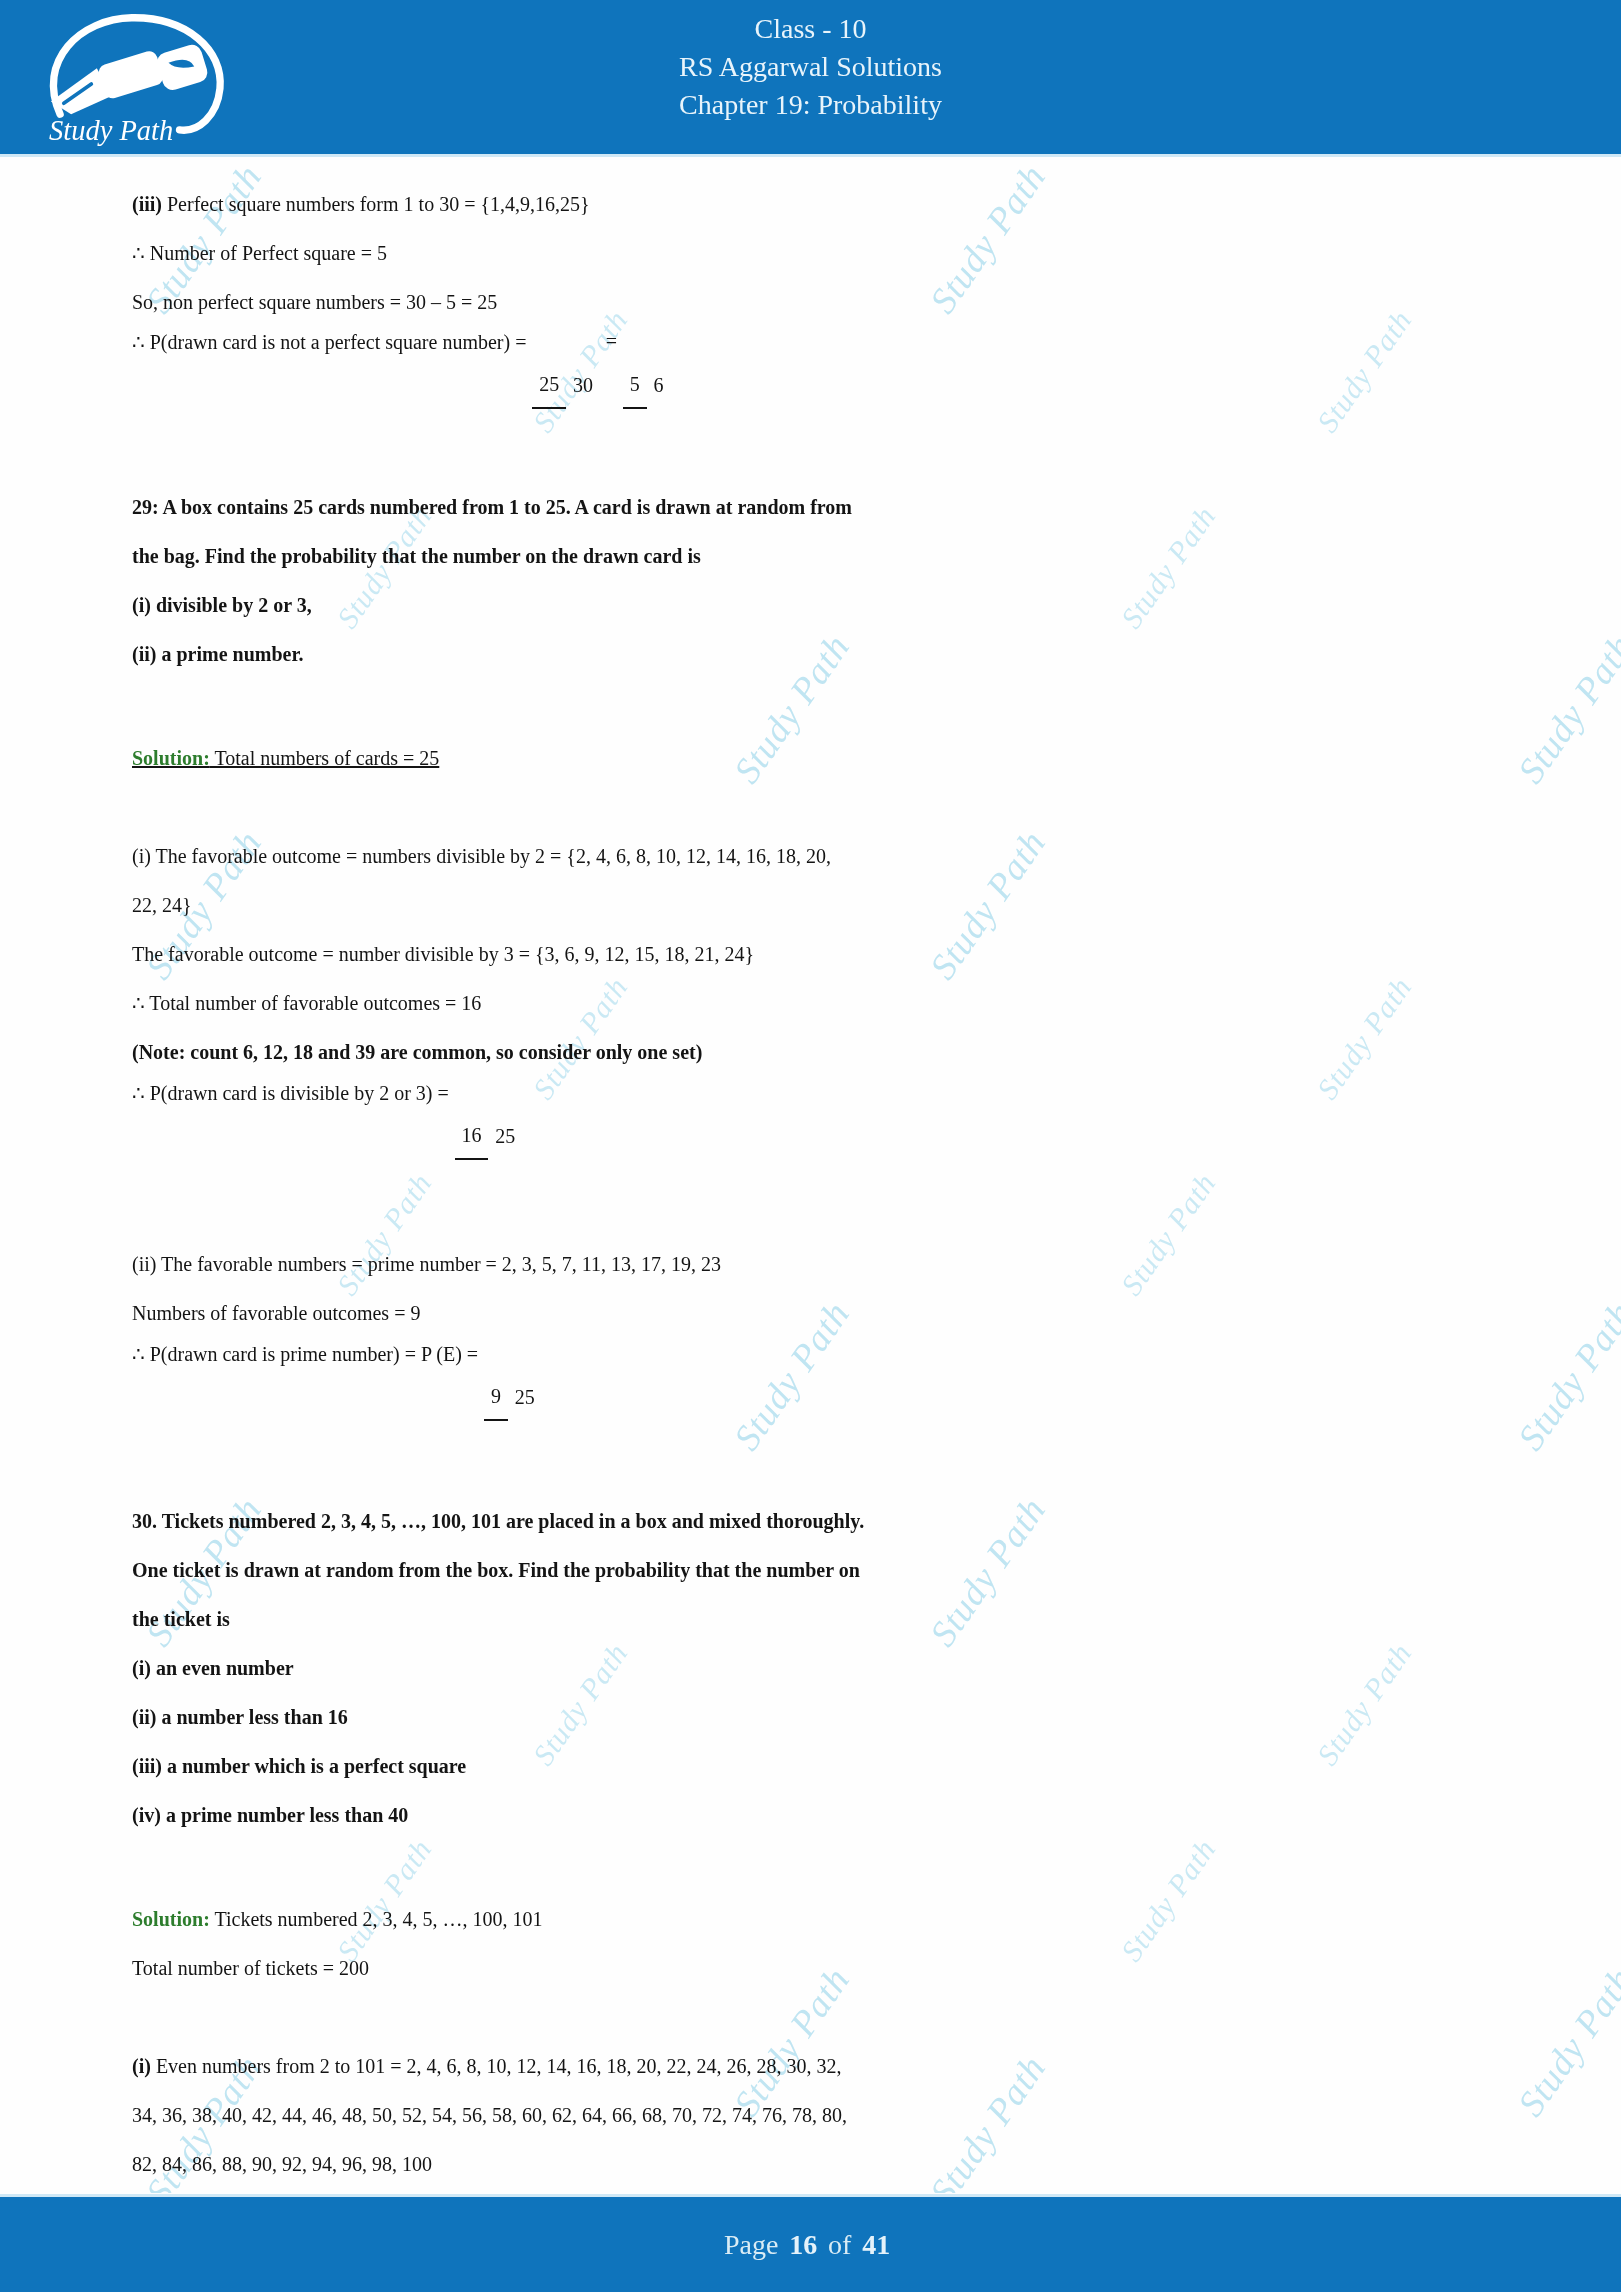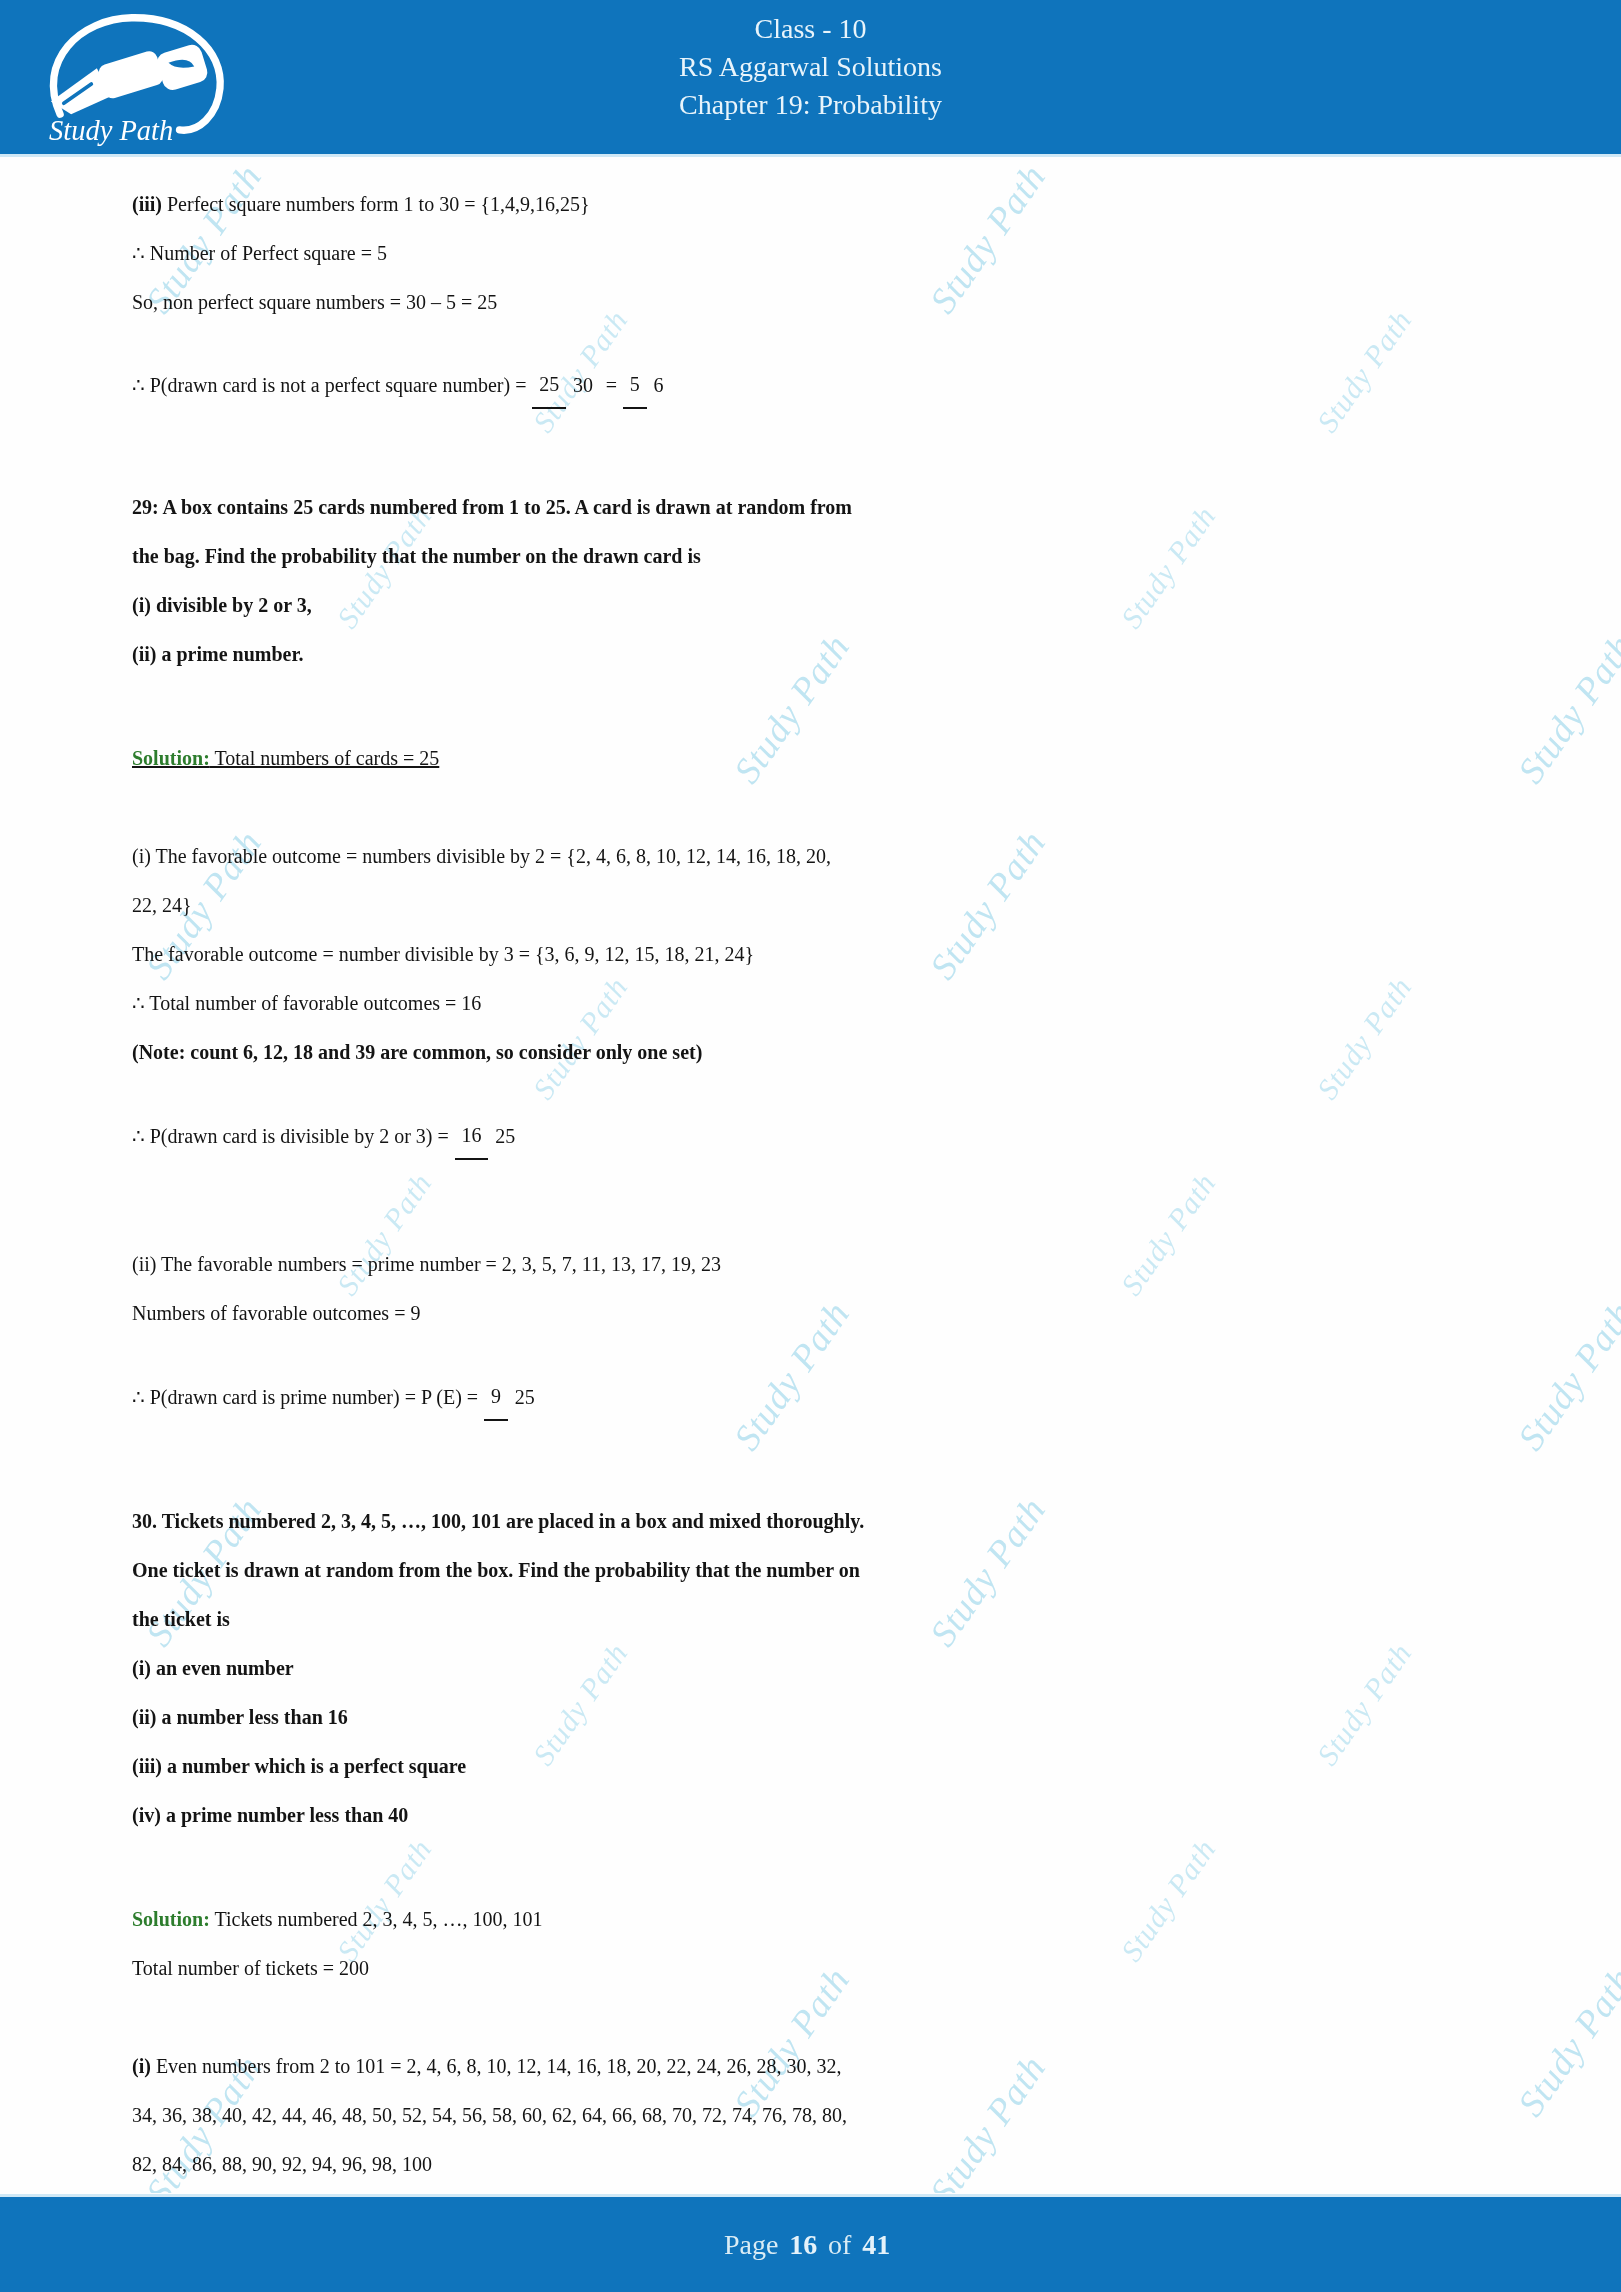--- a/index.html
+++ b/index.html
@@ -54,21 +54,21 @@
     z-index:1;
     padding:0 59px 0 96px;box-sizing:border-box;
     font-size:20px;
     margin-left:36px;
   }
   .tline{height:49px;line-height:49px;white-space:nowrap;}
   .tline .bold{font-weight:bold;}
   .tline .green{font-weight:bold;color:#2d7d2d;}
   .qline{font-weight:bold;}
   .mline{
-    height:110px;display:flex;align-items:center;white-space:nowrap;
+    height:110px;display:flex;white-space:nowrap;
   }
   .frac{
     display:inline-flex;flex-direction:row;align-items:center;
     margin:0 5.9px;vertical-align:middle;
   }
   .frac .fn{display:block;line-height:45px;border-bottom:2.9px solid #141414;padding:0 6.9px;text-align:center;}
   .frac .fd{display:block;line-height:45px;padding:0 6.9px;text-align:center;}
   
   .b0{margin-top:21.6px;}
   .b1{margin-top:3.9px;}

